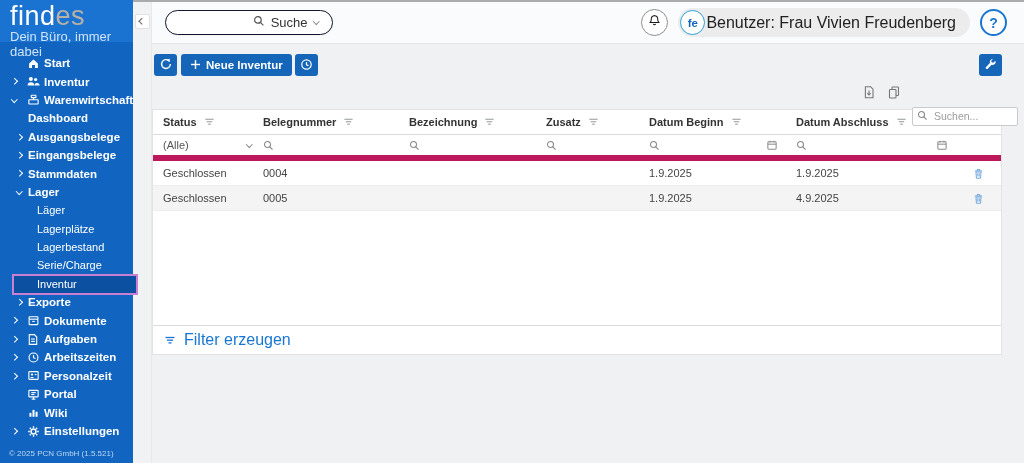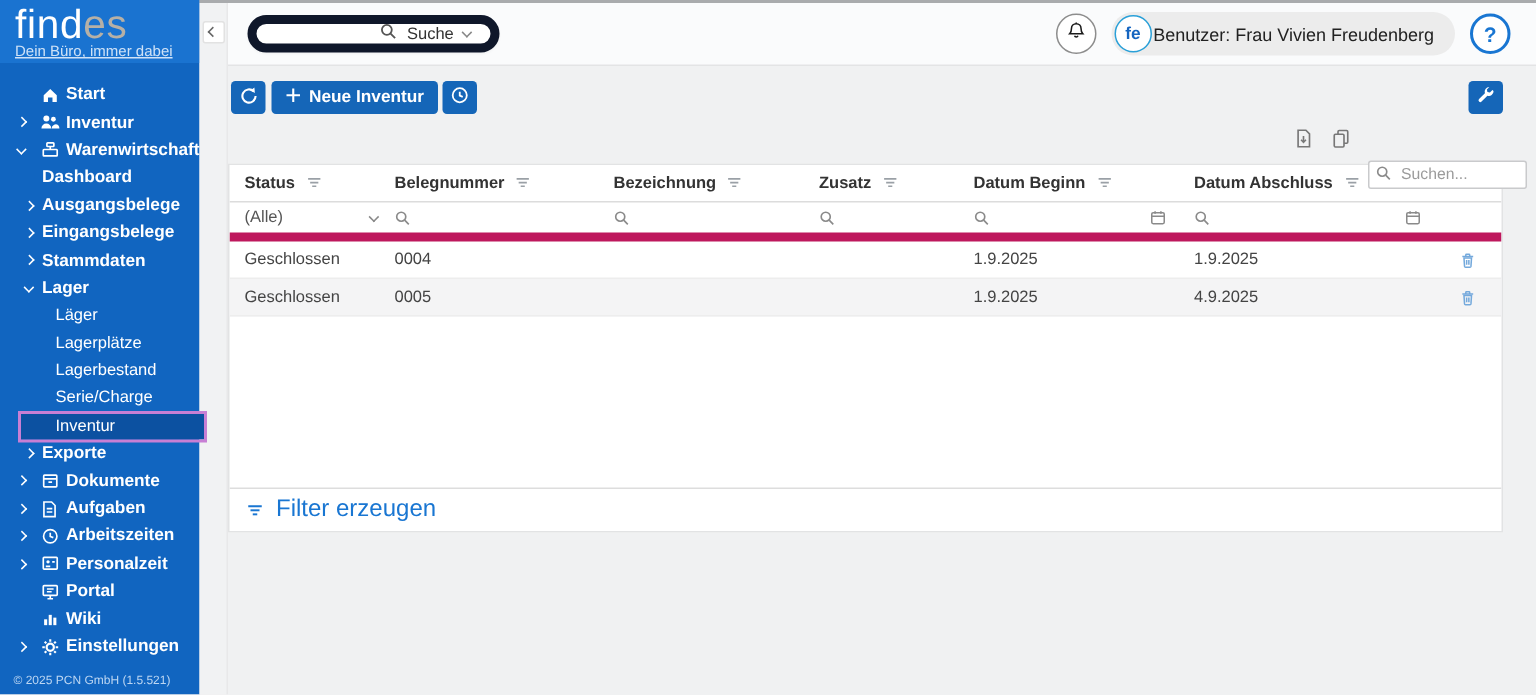--- a/index.html
+++ b/index.html
@@ -5,21 +5,21 @@
   * { margin:0; padding:0; box-sizing:border-box; }
   html,body { width:1024px; height:463px; overflow:hidden; background:#f0f1f2;
               font-family:"Liberation Sans", sans-serif; }
   .app { display:flex; width:1024px; height:463px; }
 
   
   .sidebar { width:133px; background:#1165c0; color:#fff; display:flex; flex-direction:column; flex-shrink:0; }
   .logo-band { height:42px; background:#1a73d0; padding:3px 0 0 10px; }
   .logo { font-size:27px; line-height:27px; letter-spacing:.5px; color:#fff; font-weight:400; }
   .logo .es { color:#b6b0a6; }
-  .tagline { font-size:10px; color:#cfe2f7; margin-top:-1px;text-decoration:underline; }
+  .tagline { font-size:13px; color:#cfe2f7; margin-top:-1px; }
   .nav { flex:1; padding-top:12px; }
   .nav-item { height:18.4px; display:flex; align-items:center; font-size:11.5px; font-weight:bold;
               cursor:pointer; position:relative; }
   .nav-item .chev-box { width:16px; display:flex; justify-content:center; align-items:center; flex-shrink:0; }
   .nav-item .icon-box { width:22px; display:flex; justify-content:center; align-items:center; flex-shrink:0; }
   .lv1 { padding-left:6px; }
   .lv2 { padding-left:10px; }
   .lv2 .chev-box { width:18px; }
   .lv3 { padding-left:37px; font-weight:normal; font-size:11px; }
   .lv3.active { margin-left:14px; padding-left:23px; width:122px; height:17px; margin-top:1px; margin-bottom:.4px;
@@ -36,33 +36,33 @@
   .right { flex:1; display:flex; border-top:2px solid #a9abad; min-width:0; }
   .strip { width:19px; background:#f1f2f3; border-right:1px solid #e8e8e9; padding-top:12px;
            display:flex; justify-content:center; flex-shrink:0; }
   .collapse-btn { width:15px; height:15px; background:#fff; border:1px solid #e2e2e2; border-radius:2px;
                   display:flex; align-items:center; justify-content:center; color:#666; cursor:pointer; }
   .main { flex:1; display:flex; flex-direction:column; min-width:0; }
 
   
   .topbar { height:42px; background:#fafbfc; border-bottom:1px solid #e3e4e5;
             display:flex; align-items:center; flex-shrink:0; }
-  .search-pill { margin-left:13px; width:168px; height:25px; background:#fff; border:6px solid #0f172a;
+  .search-pill { margin-left:13px; width:168px; height:25px; background:#fff; border:1px solid #0f172a;
                  border-radius:13px; display:flex; align-items:center; justify-content:flex-end;
-                 gap:6px; padding-right:14px; font-size:11px; color:#333; cursor:pointer;
+                 gap:6px; padding-right:14px; font-size:13px; color:#333; cursor:pointer;
                  box-shadow:0 1px 2px rgba(0,0,0,.04); }
   .tb-right { margin-left:auto; display:flex; align-items:center; gap:10px; margin-right:17px; }
   .bell-btn { width:27px; height:27px; border-radius:50%; background:#fff; border:1px solid #8d8d8d;
               display:flex; align-items:center; justify-content:center; cursor:pointer; }
   .user-pill { height:29px; background:#ececec; border-radius:15px; display:flex; align-items:center;
                gap:1px; padding:2px 14px 2px 2px; cursor:pointer; }
   .avatar { width:25px; height:25px; border-radius:50%; background:#fff; border:1.5px solid #2aa0d8;
             display:flex; align-items:center; justify-content:center;
             font-size:11.5px; font-weight:bold; color:#1565c0; }
-  .user-name { font-size:12px; color:#222; }
+  .user-name { font-size:16px; color:#222; }
   .help-btn { width:27px; height:27px; border-radius:50%; background:#fff; border:2px solid #1976d2;
               color:#1976d2; font-size:14px; font-weight:bold; display:flex; align-items:center;
               justify-content:center; cursor:pointer; }
 
   
   .content { flex:1; padding:0 22px 0 0; display:flex; flex-direction:column; }
   .toolbar { margin:10px 0 0 2px; display:flex; align-items:center; }
   .btn-blue { height:22px; background:#1566b8; border:none; border-radius:3px; color:#fff;
               display:inline-flex; align-items:center; justify-content:center; cursor:pointer;
               font-family:"Liberation Sans", sans-serif; font-size:11.5px; font-weight:bold; }

